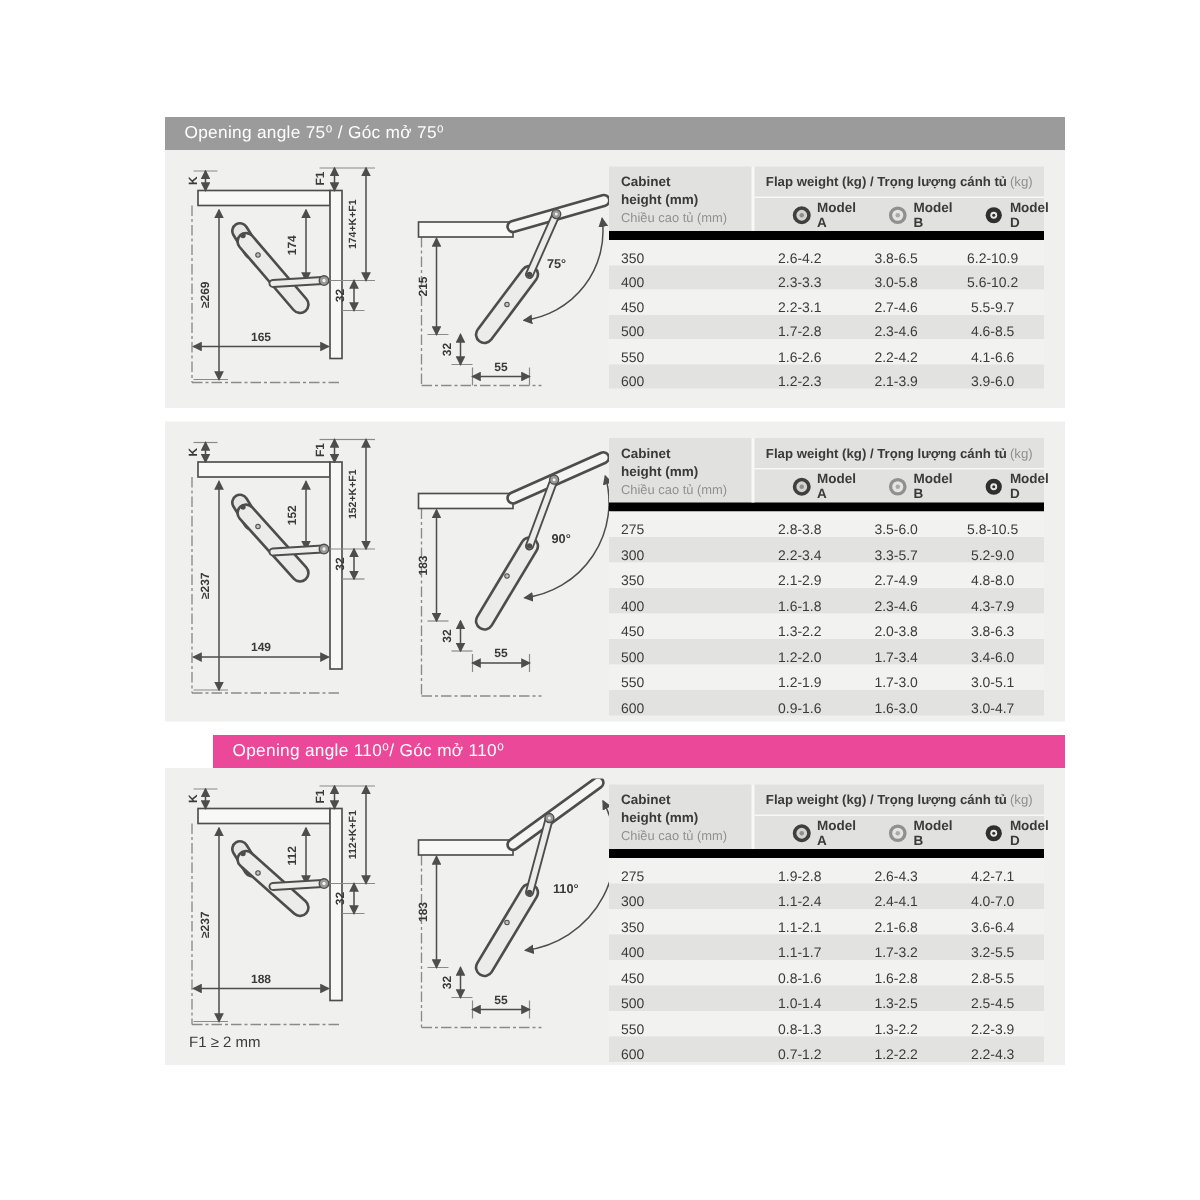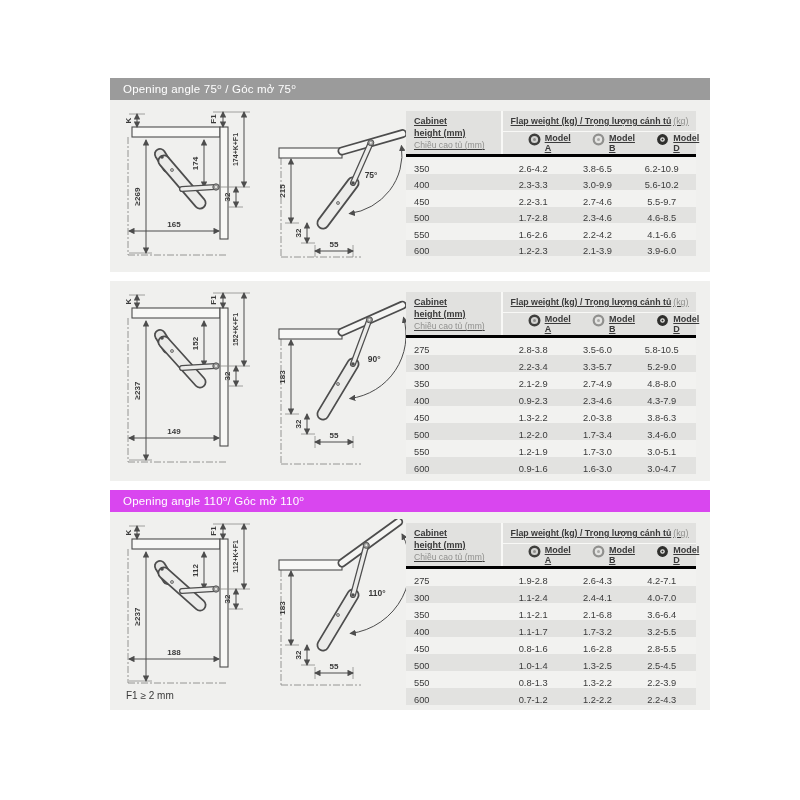--- a/index.html
+++ b/index.html
@@ -14,30 +14,30 @@
   .sec-header {
     height:22px; line-height:22px; padding-left:13px;
     font-size:11.5px; letter-spacing:.2px;
   }
   .sec-content { display:flex; position:relative; }
   .diagrams { width:296px; padding:7px 0 0 6px; position:relative; }
   .diagrams svg { display:block; font-family:inherit; }
   .note { position:absolute; left:16px; bottom:9px; font-size:10px; }
 
   .tbl { width:290px; margin-top:11px; font-size:9.3px; }
-  .thead { display:flex; border-bottom:3px solid #000000;text-decoration:underline; }
+  .thead { display:flex; border-bottom:6px solid #000000; }
   .th-col1 { width:95px; padding:5px 0 4px 8px; }
   .th-col1 .t1 { font-weight:bold; font-size:9px; line-height:1.3; }
   .th-col1 .t2 { font-size:8.6px; margin-top:1px; }
   .th-right { flex:1; display:flex; flex-direction:column; border-left:2px solid #f8f8f6; }
   .th-flap { height:21px; line-height:21px; text-align:center; font-size:8.8px; border-bottom:1.5px solid #f8f8f6; white-space:nowrap; }
   .th-flap .b { font-weight:bold; }
   .th-flap .u { margin-left:2px; }
   .th-models { flex:1; display:flex; align-items:center; }
-  .th-model { width:64.3px; display:flex; justify-content:center; gap:4px; font-weight:bold; font-size:9px;padding-left:28px; }
+  .th-model { width:64.3px; display:flex; align-items:center; justify-content:center; gap:4px; font-weight:bold; font-size:9px;padding-left:28px; }
   .micon { display:inline-flex; }
   .micon svg { display:block; }
   .trow { display:flex; align-items:flex-end; }
   .trow .td { width:64.3px; text-align:center; }
   .trow .td1 { width:95px; text-align:left; padding-left:8px; }
 </style>
 </head>
 <body>
 
 <div class="doc" id="doc">
@@ -159,21 +159,21 @@
           </div>
           <div class="trow" style="height: 16.5px; background: rgb(242, 242, 240); color: rgb(58, 58, 58);">
             <div class="td td1">350</div>
             <div class="td">2.6-4.2</div>
             <div class="td">3.8-6.5</div>
             <div class="td">6.2-10.9</div>
           </div>
           <div class="trow" style="height: 16.5px; background: rgb(226, 226, 224); color: rgb(58, 58, 58);">
             <div class="td td1">400</div>
             <div class="td">2.3-3.3</div>
-            <div class="td">3.0-9.9</div>
+            <div class="td">3.0-5.8</div>
             <div class="td">5.6-10.2</div>
           </div>
           <div class="trow" style="height: 16.5px; background: rgb(242, 242, 240); color: rgb(58, 58, 58);">
             <div class="td td1">450</div>
             <div class="td">2.2-3.1</div>
             <div class="td">2.7-4.6</div>
             <div class="td">5.5-9.7</div>
           </div>
           <div class="trow" style="height: 16.5px; background: rgb(226, 226, 224); color: rgb(58, 58, 58);">
             <div class="td td1">500</div>
@@ -324,21 +324,21 @@
             <div class="td">5.2-9.0</div>
           </div>
           <div class="trow" style="height: 17px; background: rgb(242, 242, 240); color: rgb(58, 58, 58);">
             <div class="td td1">350</div>
             <div class="td">2.1-2.9</div>
             <div class="td">2.7-4.9</div>
             <div class="td">4.8-8.0</div>
           </div>
           <div class="trow" style="height: 17px; background: rgb(226, 226, 224); color: rgb(58, 58, 58);">
             <div class="td td1">400</div>
-            <div class="td">0.9-2.3</div>
+            <div class="td">1.6-1.8</div>
             <div class="td">2.3-4.6</div>
             <div class="td">4.3-7.9</div>
           </div>
           <div class="trow" style="height: 17px; background: rgb(242, 242, 240); color: rgb(58, 58, 58);">
             <div class="td td1">450</div>
             <div class="td">1.3-2.2</div>
             <div class="td">2.0-3.8</div>
             <div class="td">3.8-6.3</div>
           </div>
           <div class="trow" style="height: 17px; background: rgb(226, 226, 224); color: rgb(58, 58, 58);">
@@ -356,21 +356,21 @@
           <div class="trow" style="height: 17px; background: rgb(226, 226, 224); color: rgb(58, 58, 58);">
             <div class="td td1">600</div>
             <div class="td">0.9-1.6</div>
             <div class="td">1.6-3.0</div>
             <div class="td">3.0-4.7</div>
           </div>
         </div>
       </div>
     </div>
     <div class="section">
-      <div class="sec-header" style="background: #d946ef; color: rgb(255, 255, 255);">Opening angle 110⁰/ Góc mở 110⁰</div>
+      <div class="sec-header" style="background: #ec4899; color: rgb(255, 255, 255); margin-left: 32px;">Opening angle 110⁰/ Góc mở 110⁰</div>
       <div class="sec-content" style="background: rgb(240, 240, 238); height: 198px; color: rgb(58, 58, 58);">
         <div class="diagrams">
           <svg width="290" height="174" viewBox="0 0 290 174">
             <defs>
               <marker id="ar2" viewBox="0 0 10 10" refX="8.5" refY="5" markerWidth="6.5" markerHeight="6.5" orient="auto-start-reverse">
                 <path d="M0,0L10,5L0,10z" fill="#4d4d4d"></path>
               </marker>
             </defs>
             <g>
               <line x1="12" y1="30" x2="12" y2="164" stroke="#8a8a88" stroke-width="0.9" stroke-dasharray="7 2 2 2"></line>

